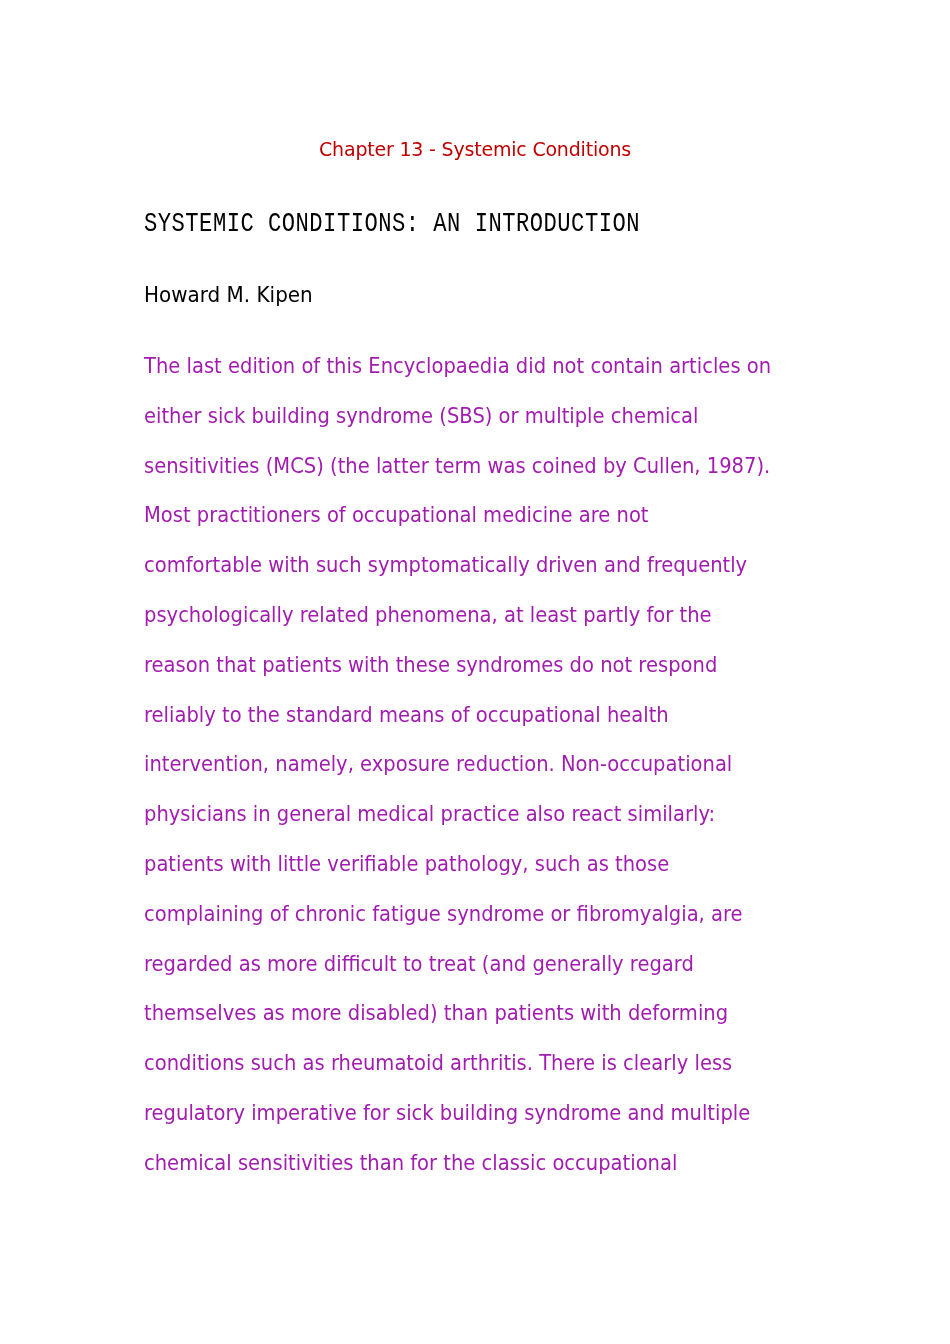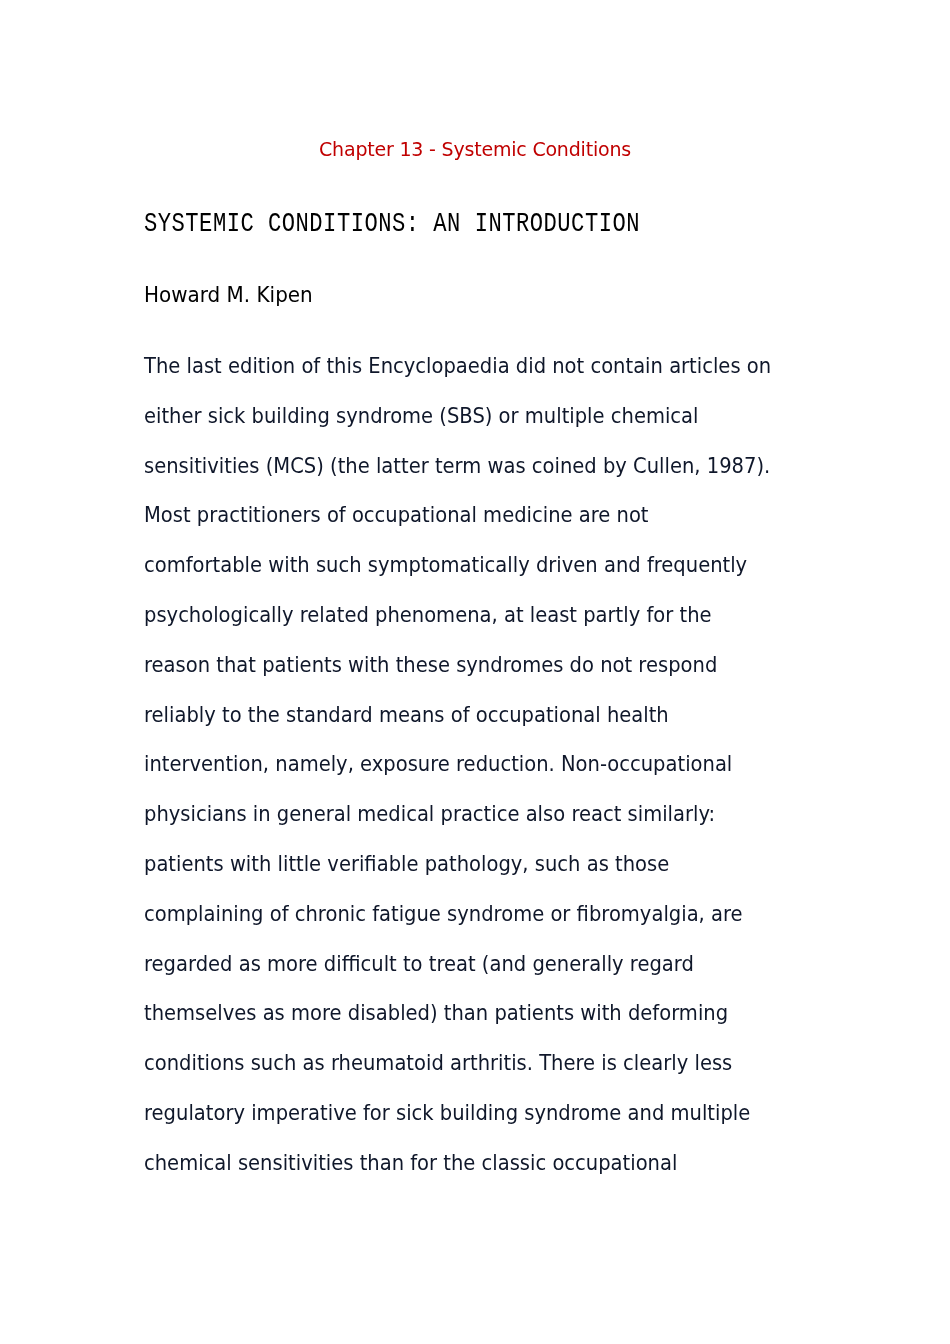--- a/index.html
+++ b/index.html
@@ -54,21 +54,21 @@
       font-size: 21px;
       line-height: 30px;
       transform: scaleX(0.95);
       transform-origin: left center;
       white-space: nowrap;
     }
     .body-text {
       position: absolute;
       left: 144px;
       top: 351px;
-      color: #0f172a;
+      color: #a21caf;
       font-family: "DejaVu Sans", sans-serif;
       font-size: 21px;
     }
     .line {
       display: block;
       height: 49.8px;
       line-height: 30px;
       white-space: nowrap;
       transform: scaleX(0.93);
       transform-origin: left center;

